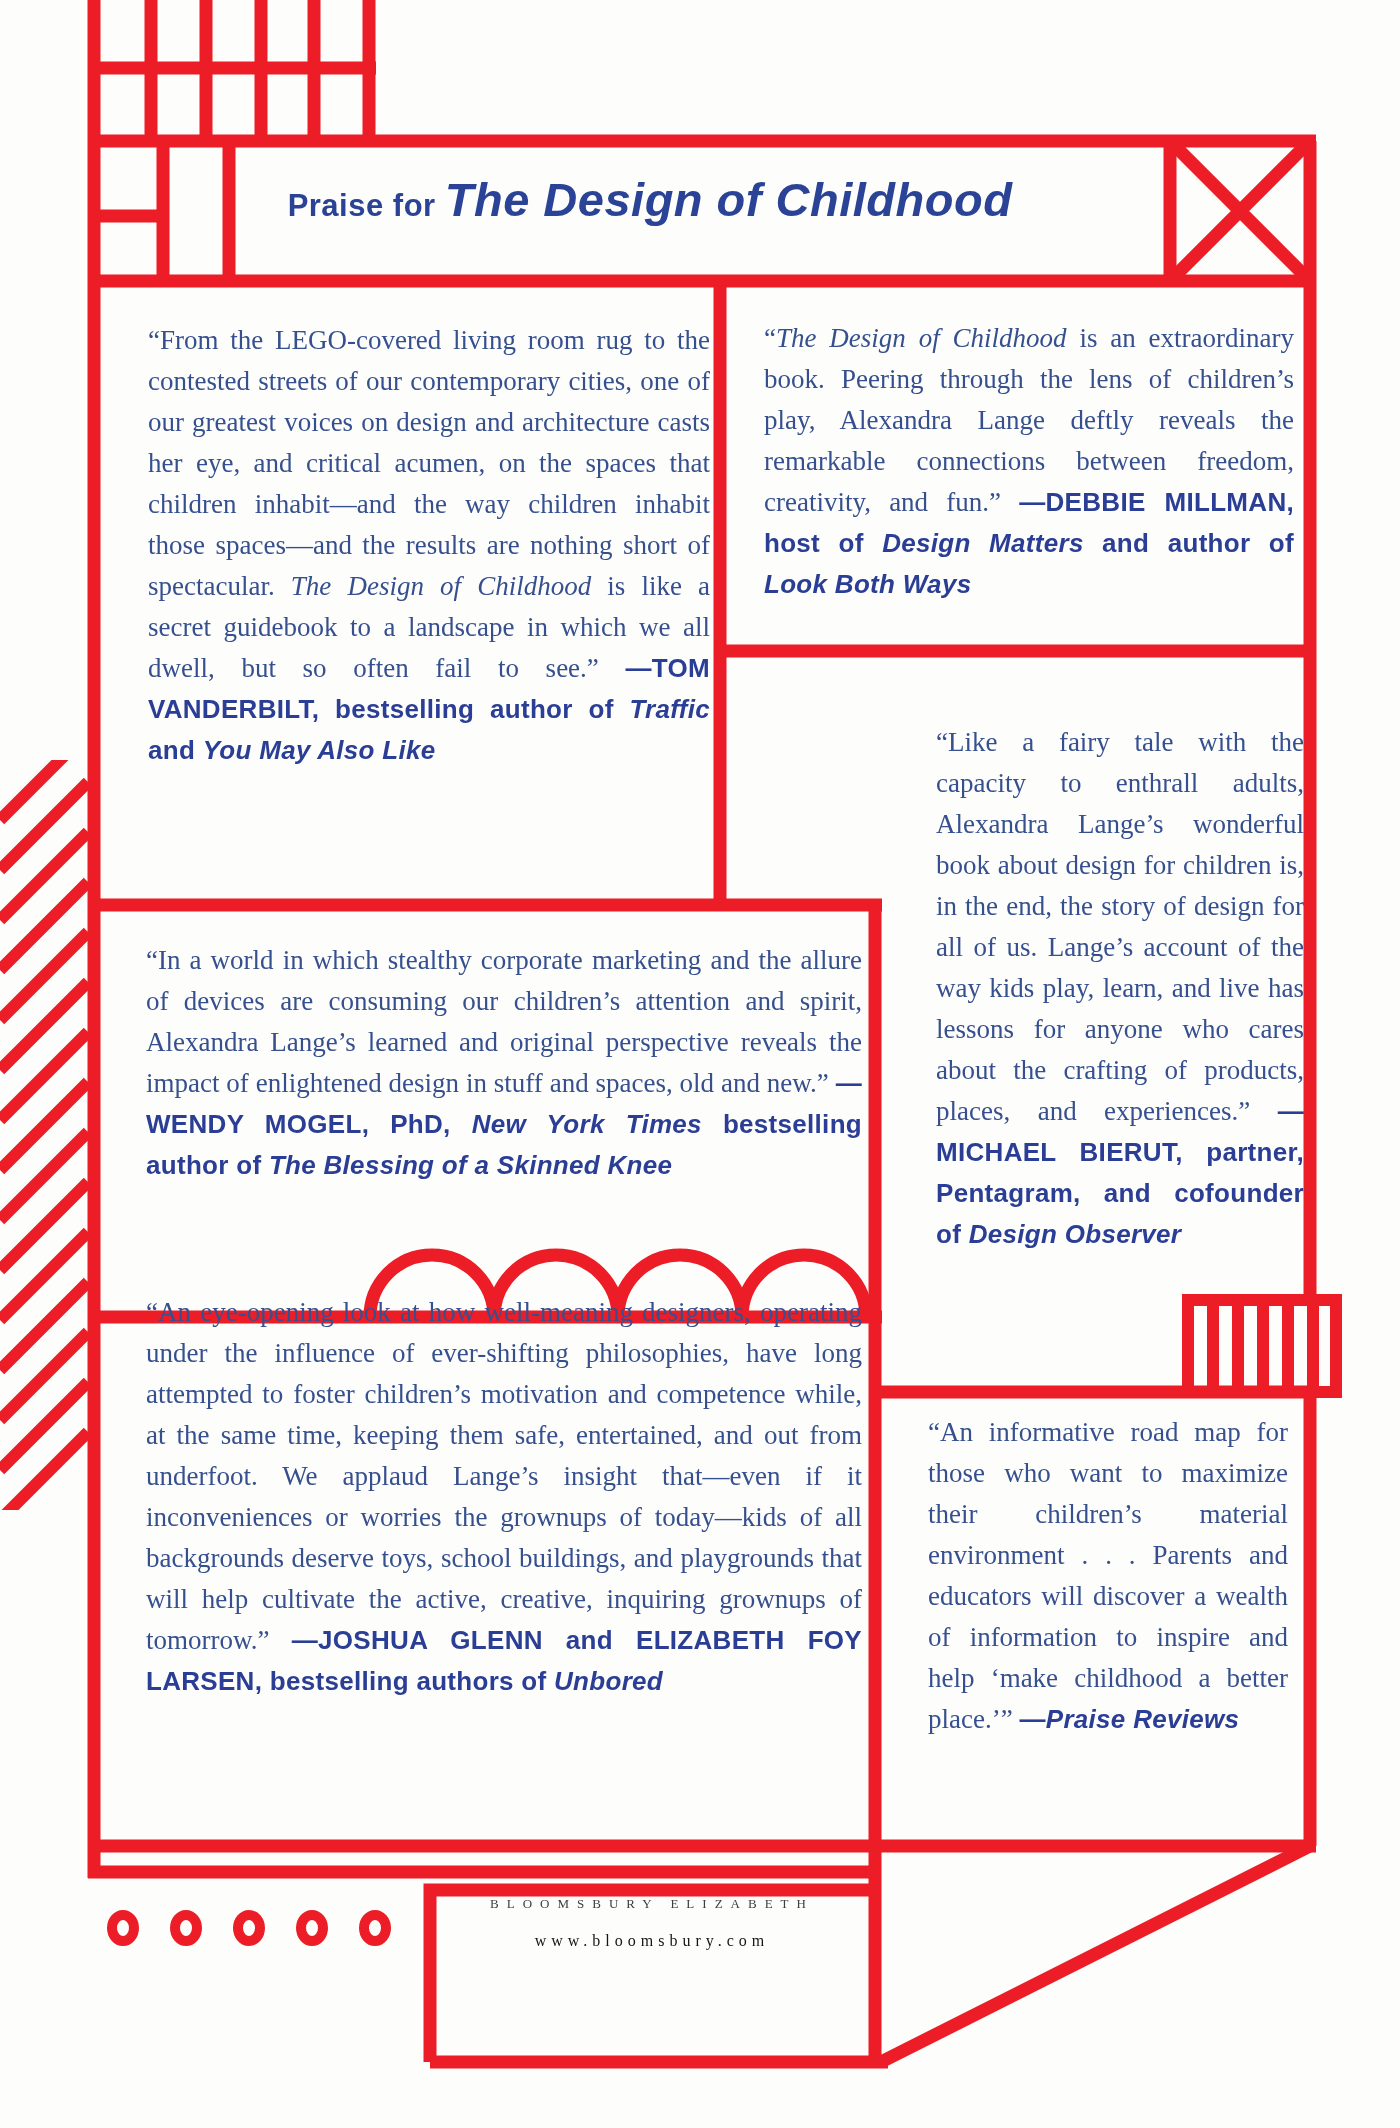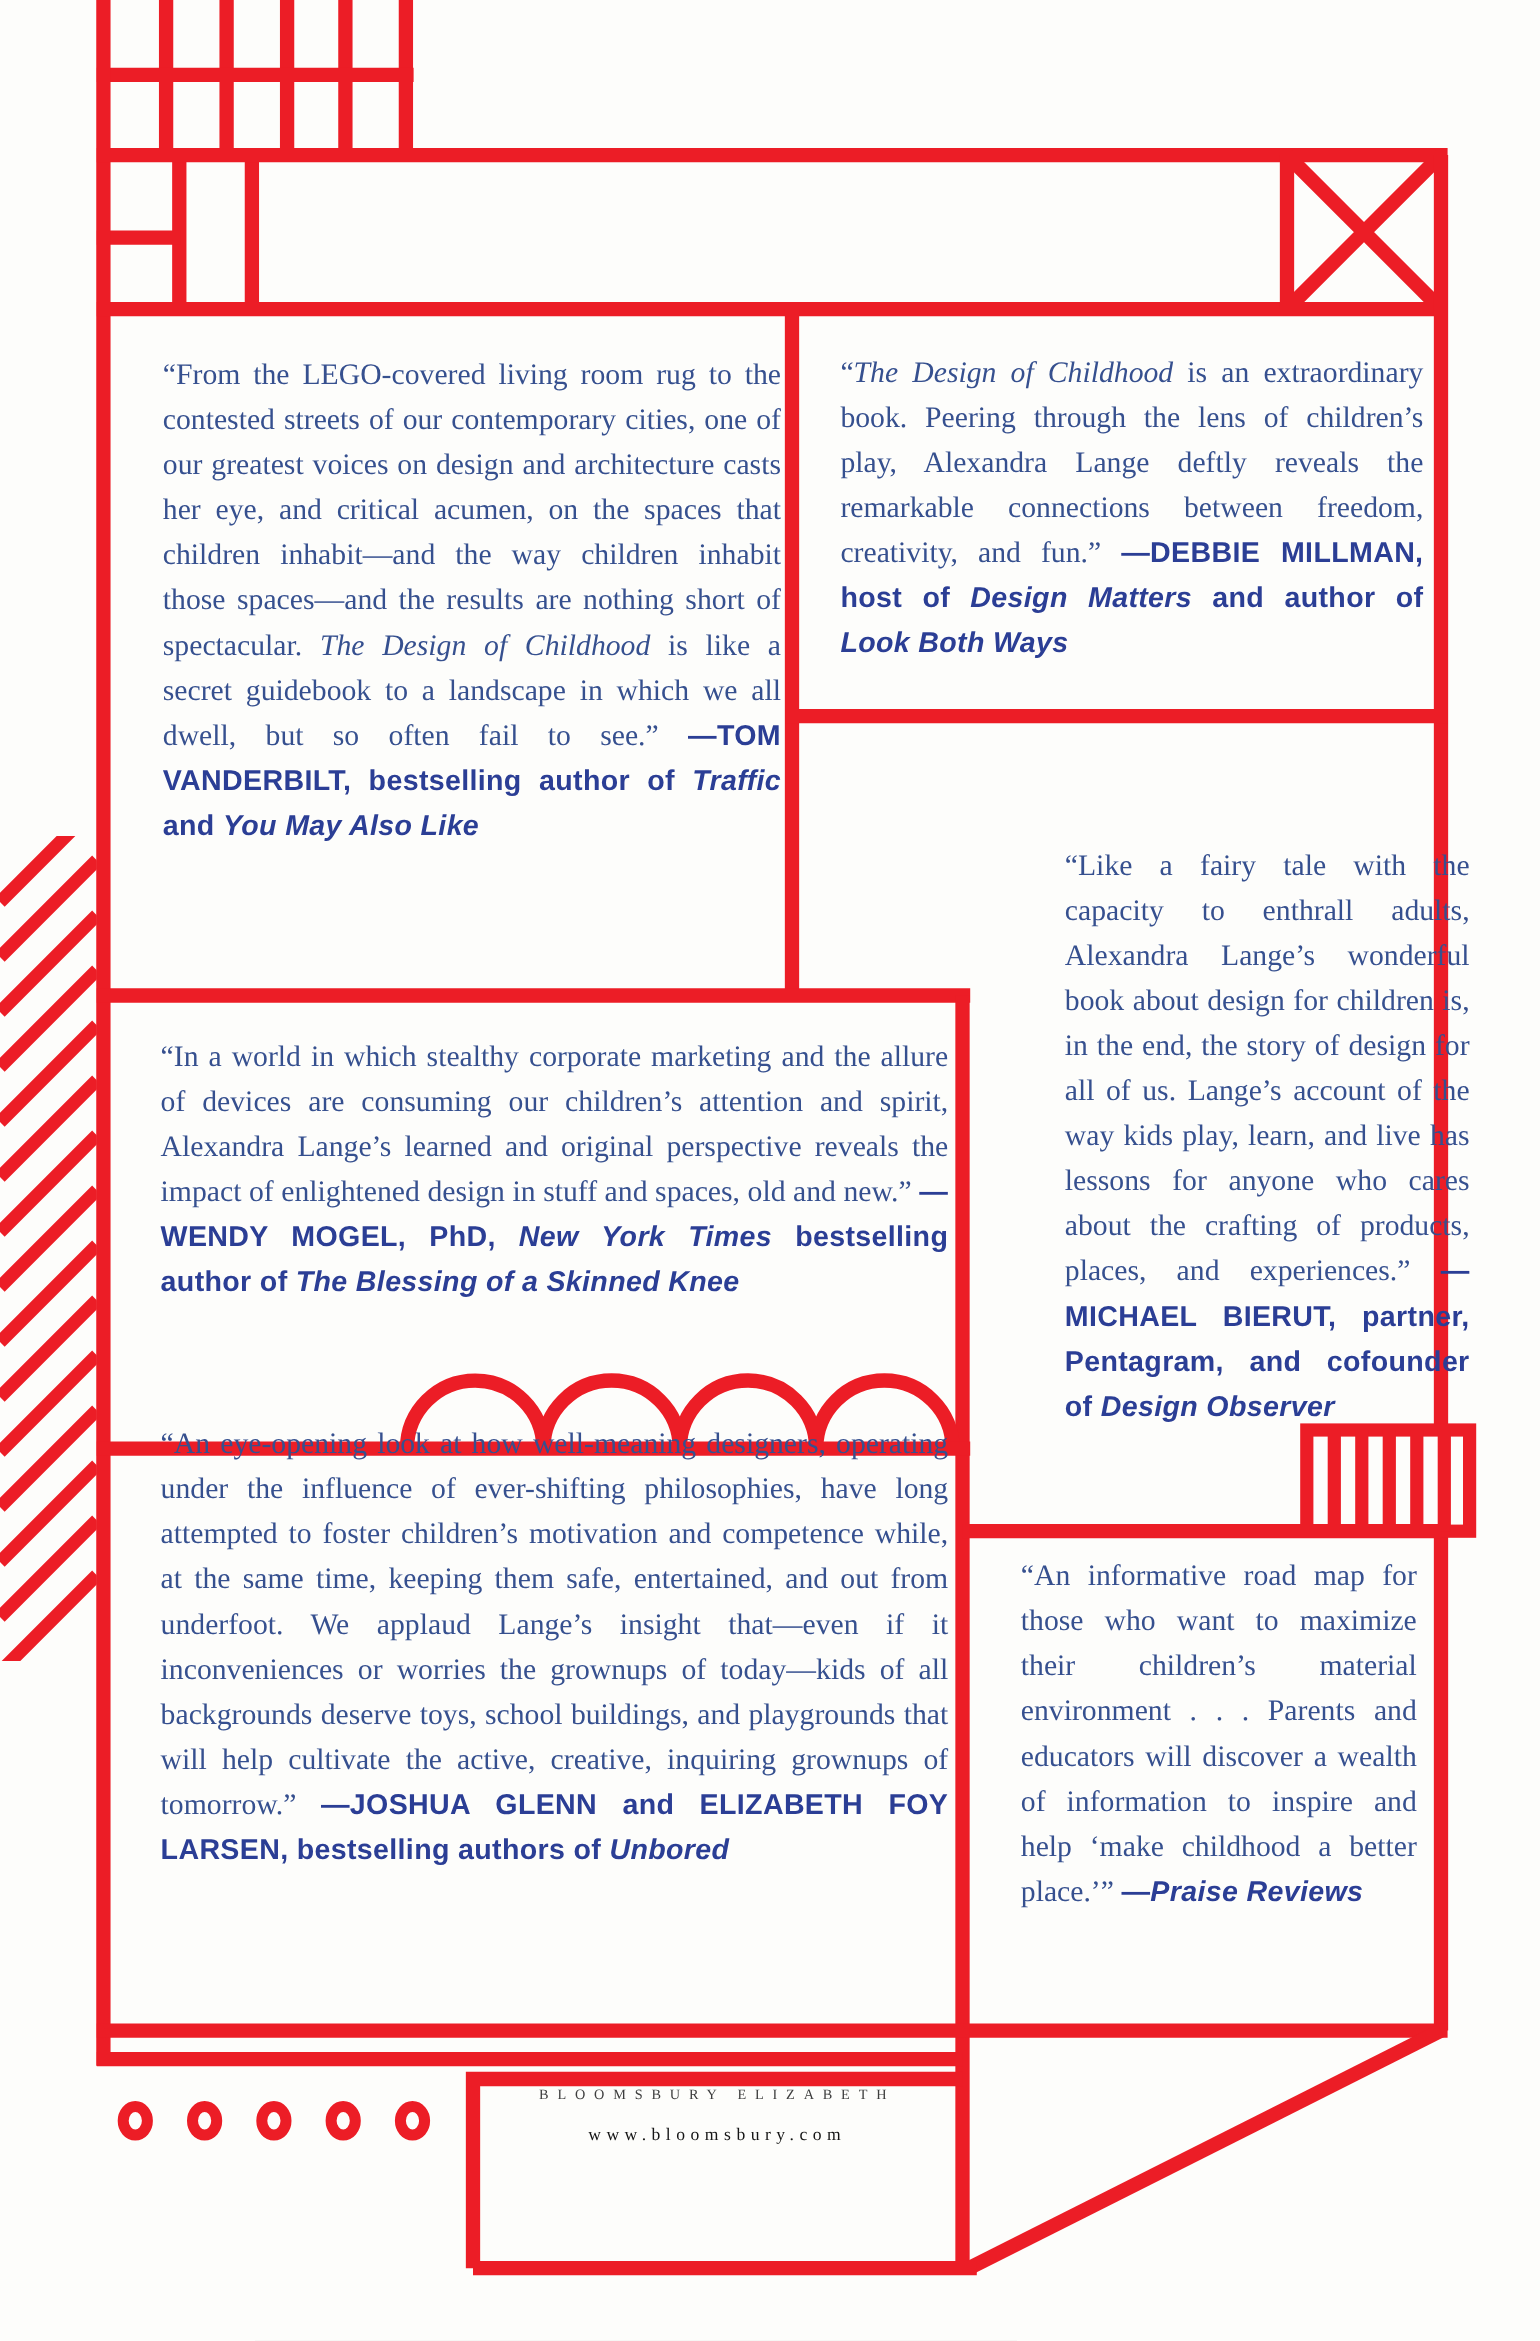--- a/index.html
+++ b/index.html
@@ -21,21 +21,21 @@
     color:#2b3e95;
     font-size:26px;
     letter-spacing:0.3px;
   }
   .ai{font-style:italic;}
   #title{left:140px;top:172px;width:1020px;text-align:center;color:#2b4396;white-space:nowrap;}
   #title .praise{font-family:"Liberation Sans",sans-serif;font-weight:bold;font-size:31px;letter-spacing:0.5px;}
   #title .book{font-family:"Liberation Sans",sans-serif;font-weight:bold;font-style:italic;font-size:47px;letter-spacing:0.5px;}
   #q-tom{left:148px;top:320px;width:562px;}
   #q-debbie{left:764px;top:318px;width:530px;}
-  #q-michael{left:788px;top:722px;width:548px;margin-top:44px;}
+  #q-michael{left:756px;top:722px;width:548px;}
   #q-michael .intrude{float:left;clear:left;width:180px;height:470px;margin-top:123px;}
   #q-wendy{left:146px;top:940px;width:716px;}
   #q-joshua{left:146px;top:1292px;width:716px;}
   #q-kirkus{left:928px;top:1412px;width:360px;}
   #publisher-name{left:452px;top:1896px;width:400px;text-align:center;
     font-family:"Liberation Serif",serif;font-size:13px;letter-spacing:8px;color:#3d3d3d;}
   #publisher-url{left:452px;top:1932px;width:400px;text-align:center;
     font-family:"Liberation Serif",serif;font-size:16px;letter-spacing:5px;color:#151515;}
 </style>
 </head>
@@ -101,20 +101,21 @@
       <ellipse cx="249" cy="1928" rx="11" ry="13"></ellipse>
       <ellipse cx="312" cy="1928" rx="11" ry="13"></ellipse>
       <ellipse cx="375" cy="1928" rx="11" ry="13"></ellipse>
     </g>
 
     <g clip-path="url(#stripeClip)" stroke="#ec1d26" stroke-width="12" fill="none">
       <path d="M0 820L88 732 M0 870L88 782 M0 920L88 832 M0 970L88 882 M0 1020L88 932 M0 1070L88 982 M0 1120L88 1032 M0 1170L88 1082 M0 1220L88 1132 M0 1270L88 1182 M0 1320L88 1232 M0 1370L88 1282 M0 1420L88 1332 M0 1470L88 1382 M0 1520L88 1432"></path>
     </g>
   </svg>
 
+  <div id="title" class="txt"><span class="praise">Praise for </span><span class="book">The Design of Childhood</span></div>
 
   <div id="q-tom" class="txt quote"><span class="s">“From the LEGO-covered living room rug to the contested streets of our contemporary cities, one of our greatest voices on design and architecture casts her eye, and critical acumen, on the spaces that children inhabit—and the way children inhabit those spaces—and the results are nothing short of spectacular. </span><span class="si">The Design of Childhood</span><span class="s"> is like a secret guidebook to a landscape in which we all dwell, but so often fail to see.” </span><span class="a">—TOM VANDERBILT, bestselling author of </span><span class="ai">Traffic</span><span class="a"> and </span><span class="ai">You May Also Like</span></div>
 
   <div id="q-debbie" class="txt quote"><span class="s">“</span><span class="si">The Design of Childhood</span><span class="s"> is an extraordinary book. Peering through the lens of children’s play, Alexandra Lange deftly reveals the remarkable connections between freedom, creativity, and fun.” </span><span class="a">—DEBBIE MILLMAN, host of </span><span class="ai">Design Matters</span><span class="a"> and author of </span><span class="ai">Look Both Ways</span></div>
 
   <div id="q-michael" class="txt quote"><span class="intrude"></span><span class="s">“Like a fairy tale with the capacity to enthrall adults, Alexandra Lange’s wonderful book about design for children is, in the end, the story of design for all of us. Lange’s account of the way kids play, learn, and live has lessons for anyone who cares about the crafting of products, places, and experiences.” </span><span class="a">—MICHAEL BIERUT, partner, Pentagram, and cofounder of </span><span class="ai">Design Observer</span></div>
 
   <div id="q-wendy" class="txt quote"><span class="s">“In a world in which stealthy corporate marketing and the allure of devices are consuming our children’s attention and spirit, Alexandra Lange’s learned and original perspective reveals the impact of enlightened design in stuff and spaces, old and new.” </span><span class="a">—WENDY MOGEL, PhD, </span><span class="ai">New York Times</span><span class="a"> bestselling author of </span><span class="ai">The Blessing of a Skinned Knee</span></div>
 
   <div id="q-joshua" class="txt quote"><span class="s">“An eye-opening look at how well-meaning designers, operating under the influence of ever-shifting philosophies, have long attempted to foster children’s motivation and competence while, at the same time, keeping them safe, entertained, and out from underfoot. We applaud Lange’s insight that—even if it inconveniences or worries the grownups of today—kids of all backgrounds deserve toys, school buildings, and playgrounds that will help cultivate the active, creative, inquiring grownups of tomorrow.” </span><span class="a">—JOSHUA GLENN and ELIZABETH FOY LARSEN, bestselling authors of </span><span class="ai">Unbored</span></div>

